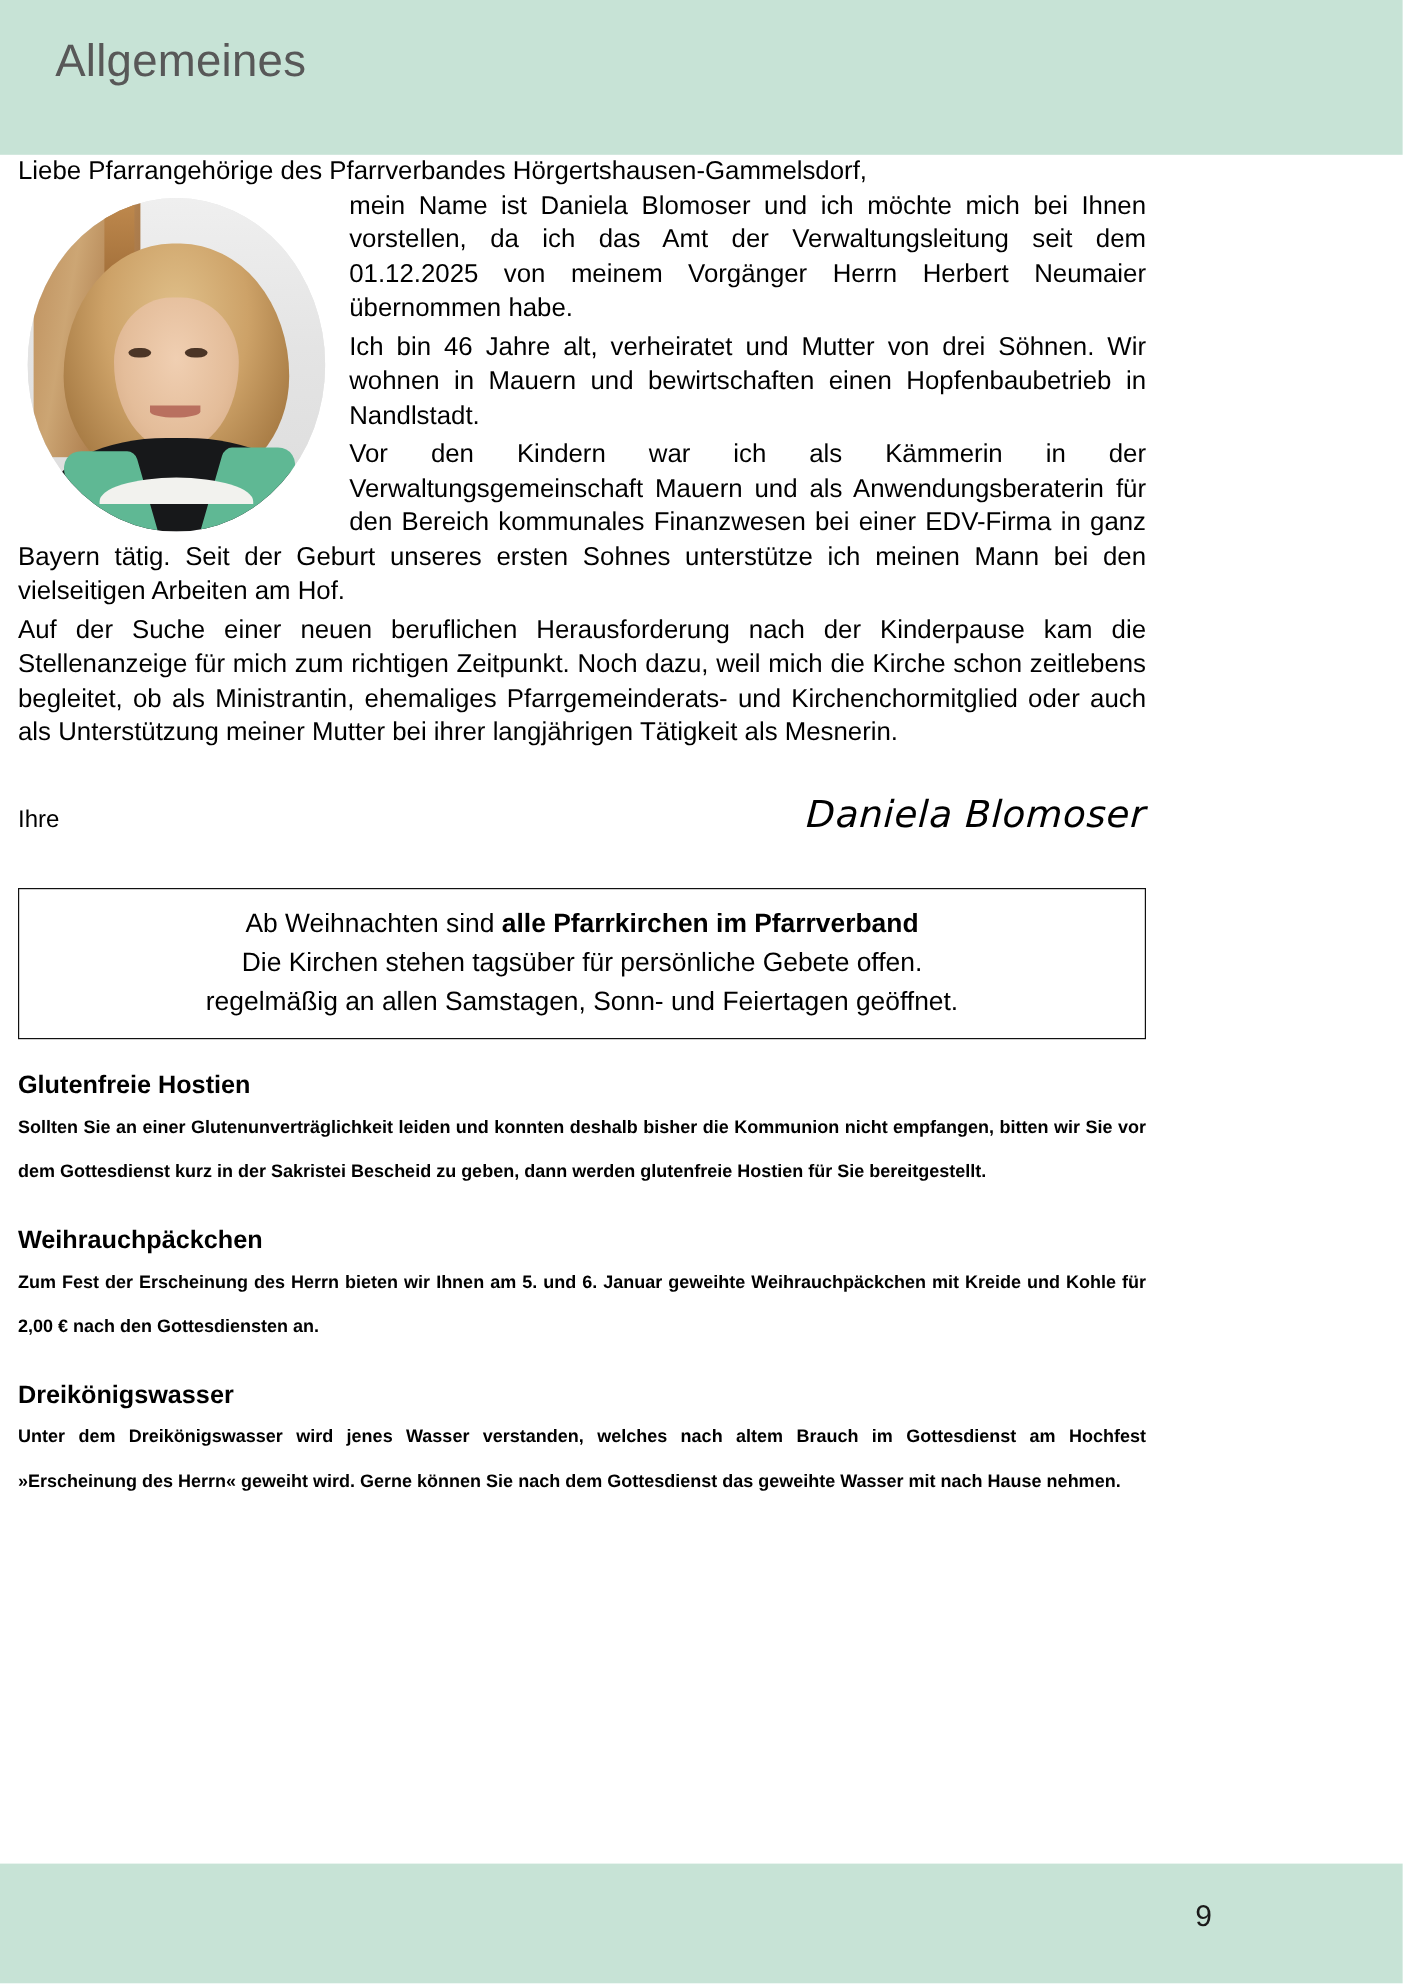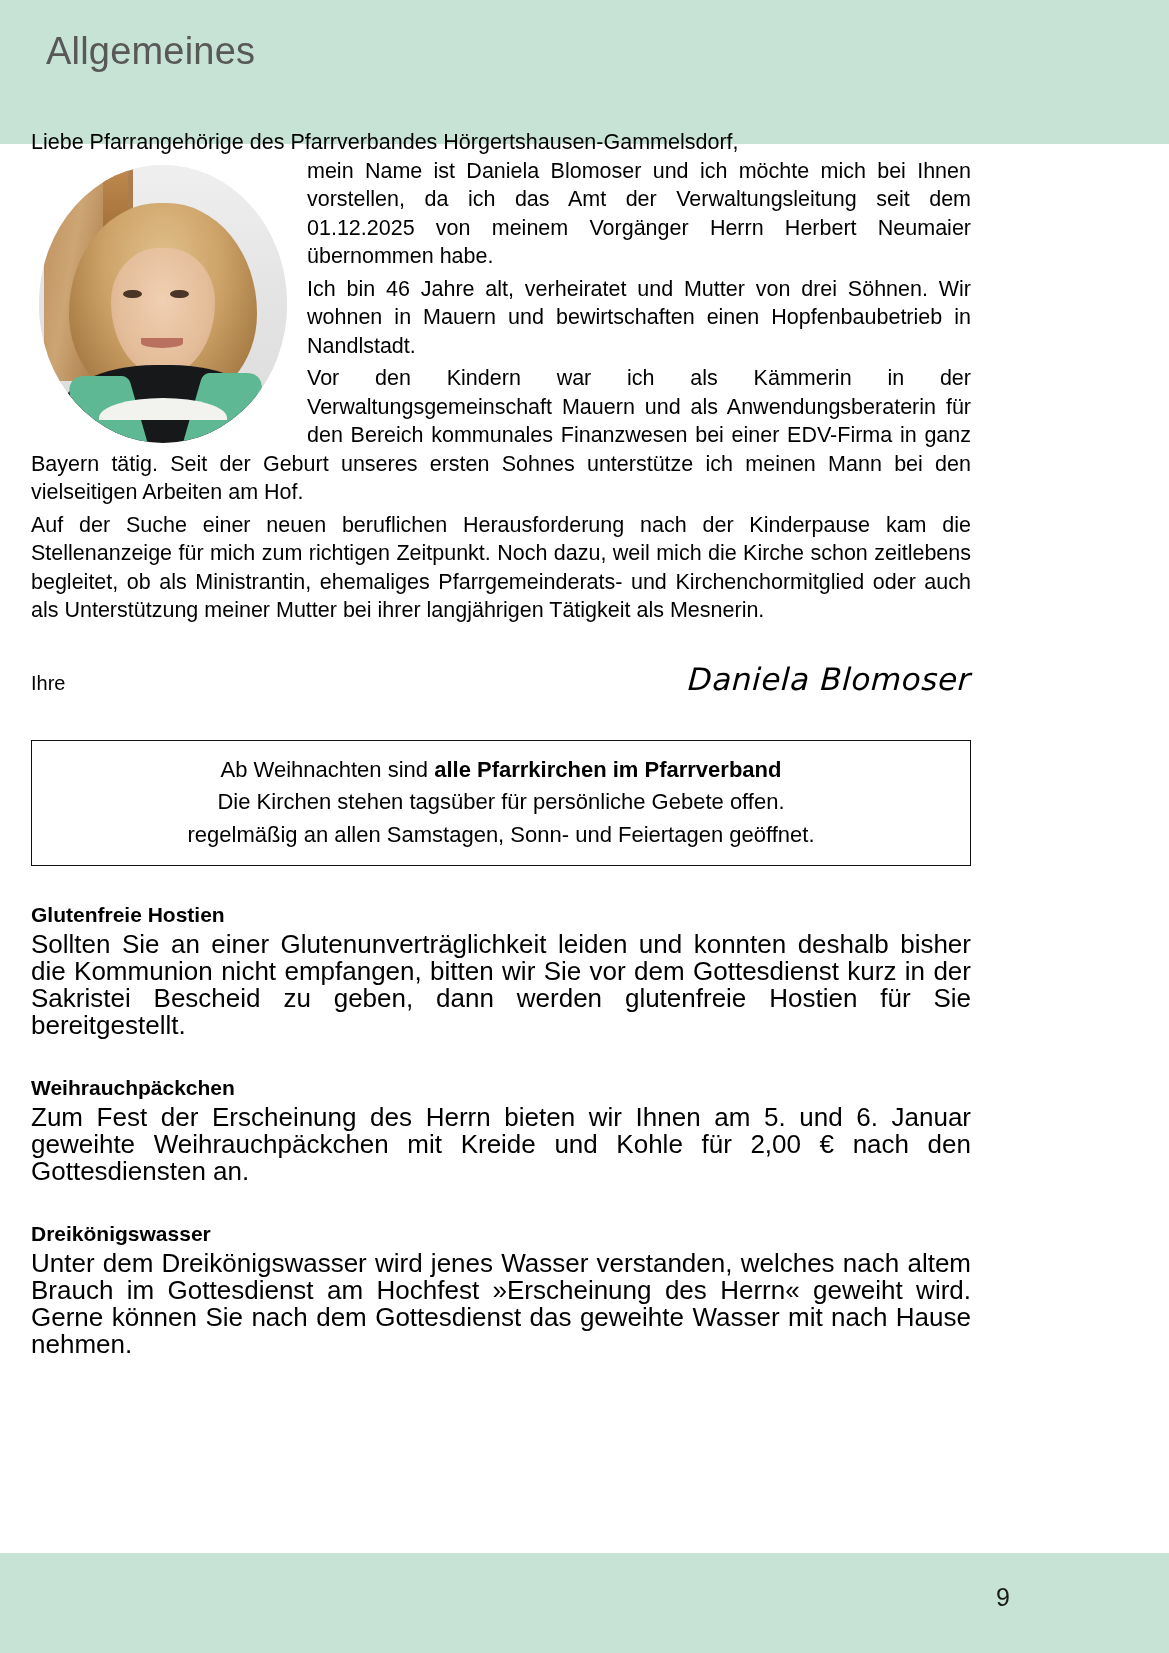--- a/index.html
+++ b/index.html
@@ -16,38 +16,38 @@
     overflow: hidden;
     position: relative;
   }
 
   
   .header-band {
     position: absolute;
     left: 0;
     top: 0;
     width: 1169px;
-    height: 144px;
+    height: 129px;
     background: #c7e3d6;
   }
   .header-title {
     position: absolute;
     left: 46px;
     top: 31px;
     font-size: 38px;
     font-weight: normal;
     color: #585858;
     letter-spacing: 0.2px;
     line-height: 1.1;
   }
 
   
   .page {
     position: absolute;
-    left: 16px;
+    left: 0;
     top: 115px;
     width: 970px;
   }
   .content {
     margin: 0 auto;
     width: 940px;
     padding-top: 13px;
   }
 
   p.body-text {
@@ -214,34 +214,35 @@
     font-size: 22px;
     line-height: 32.5px;
     white-space: normal;
   }
   .notice-box b {
     font-weight: bold;
   }
 
   
   .info-section {
-    margin-top: 36px;
+    margin-top: 26px;
   }
   .info-section h3 {
     margin: 0 0 3px 0;
     font-size: 21px;
     font-weight: bold;
     line-height: 26px;
   }
   .info-section p {
     margin: 0;
-    font-size: 26px;
-    line-height: 27px;
+    font-size: 15px;
+    line-height: 37px;
     text-align: justify;
     text-justify: inter-word;
+    font-weight: bold;
   }
 
   
   .footer-band {
     position: absolute;
     left: 0;
     top: 1553px;
     width: 1169px;
     height: 100px;
     background: #c7e3d6;

